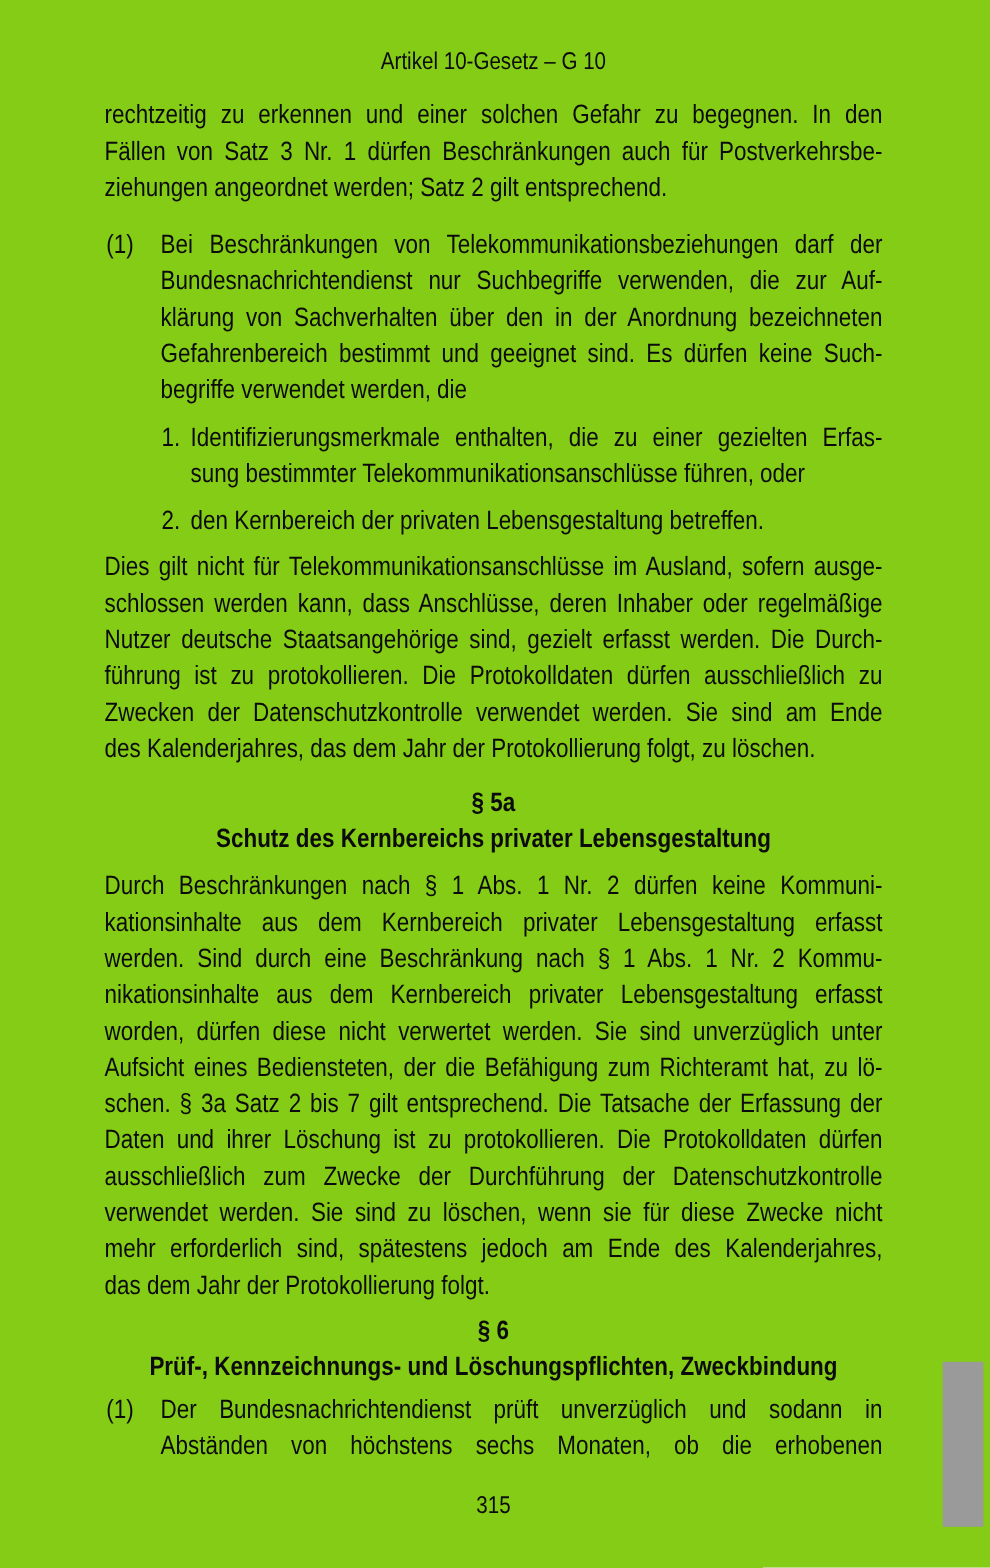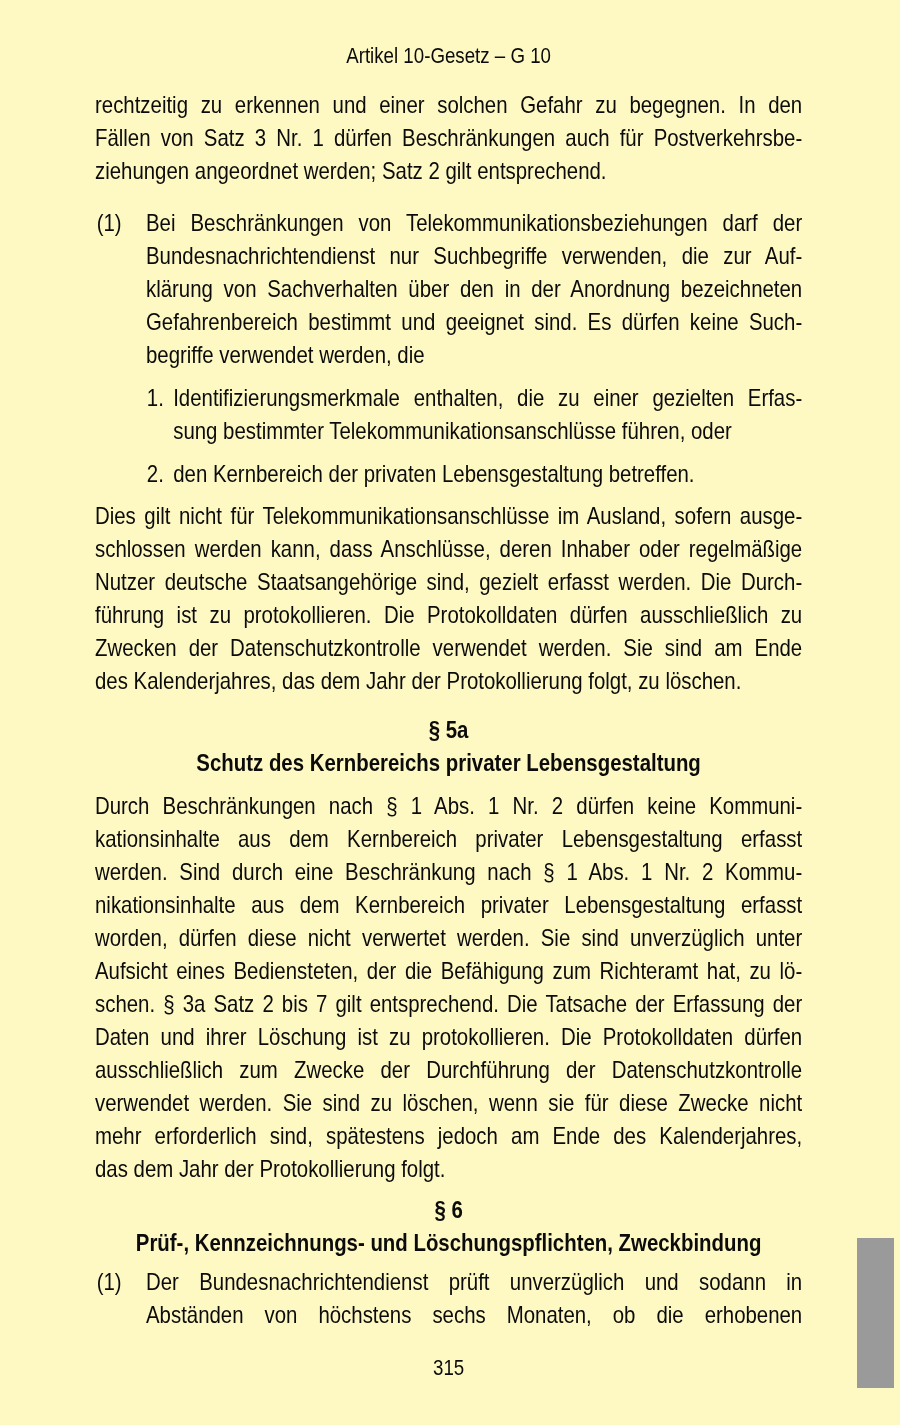--- a/index.html
+++ b/index.html
@@ -1,20 +1,20 @@
 <!DOCTYPE html>
 <html><head>
 <meta charset="utf-8">
 <style>
   html, body { margin: 0; padding: 0; background: #e8e8e8; }
   .page {
     position: relative;
     width: 900px;
     height: 1425px;
-    background: #fef9c3;
+    background: #84cc16;
     overflow: hidden;
     margin: 0 auto;
   }
   .content {
     position: absolute;
     left: 95px;
     top: 0;
     width: 832px;
     padding-top: 44px;
     transform: scaleX(0.85);

